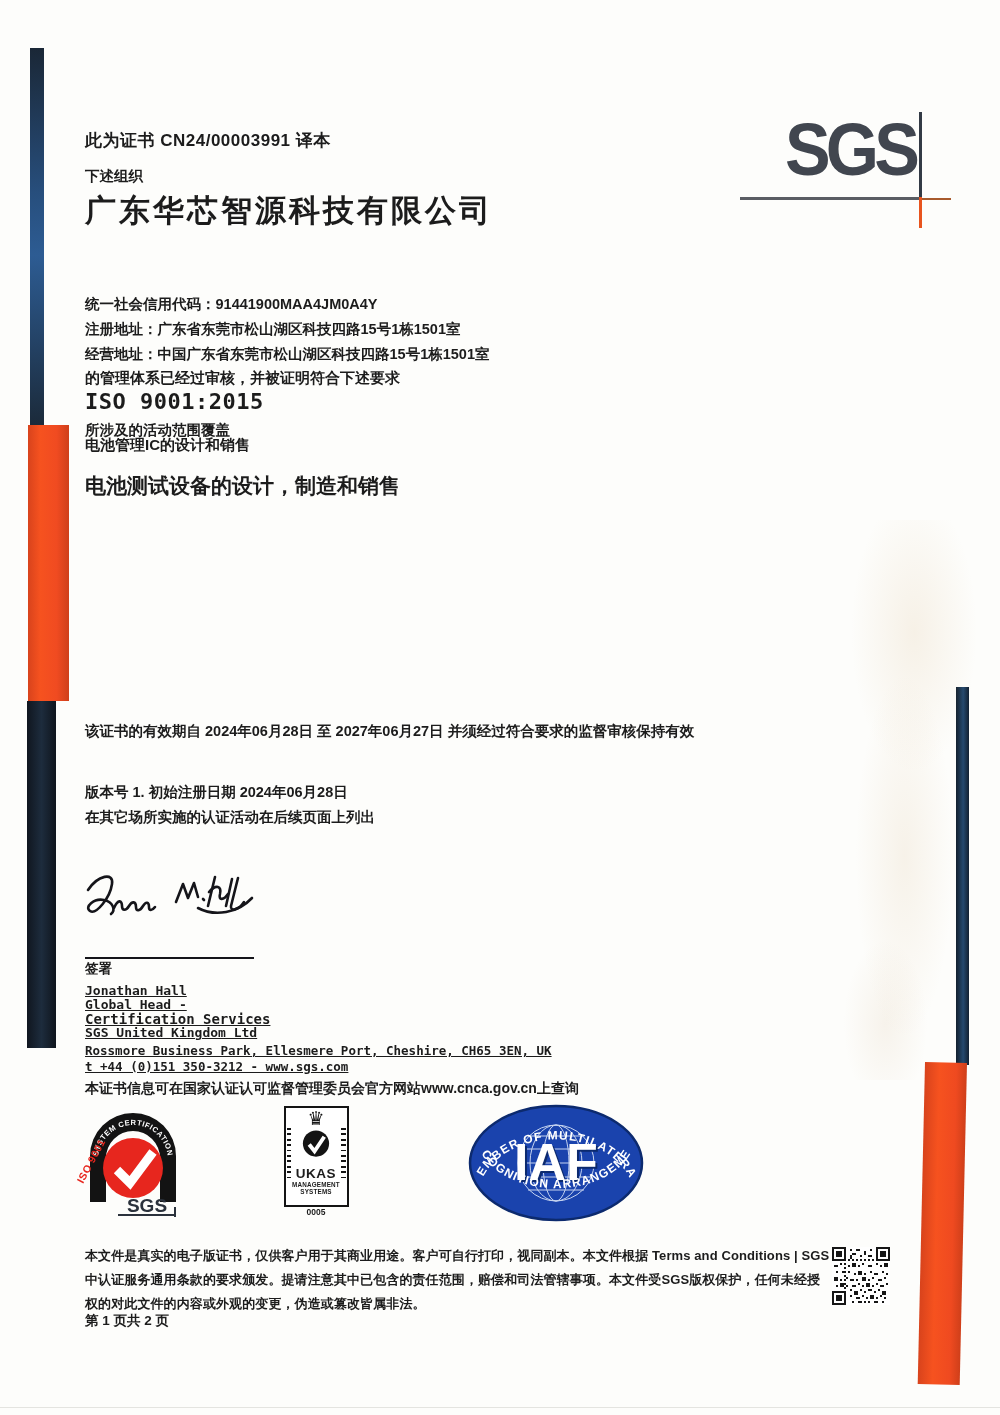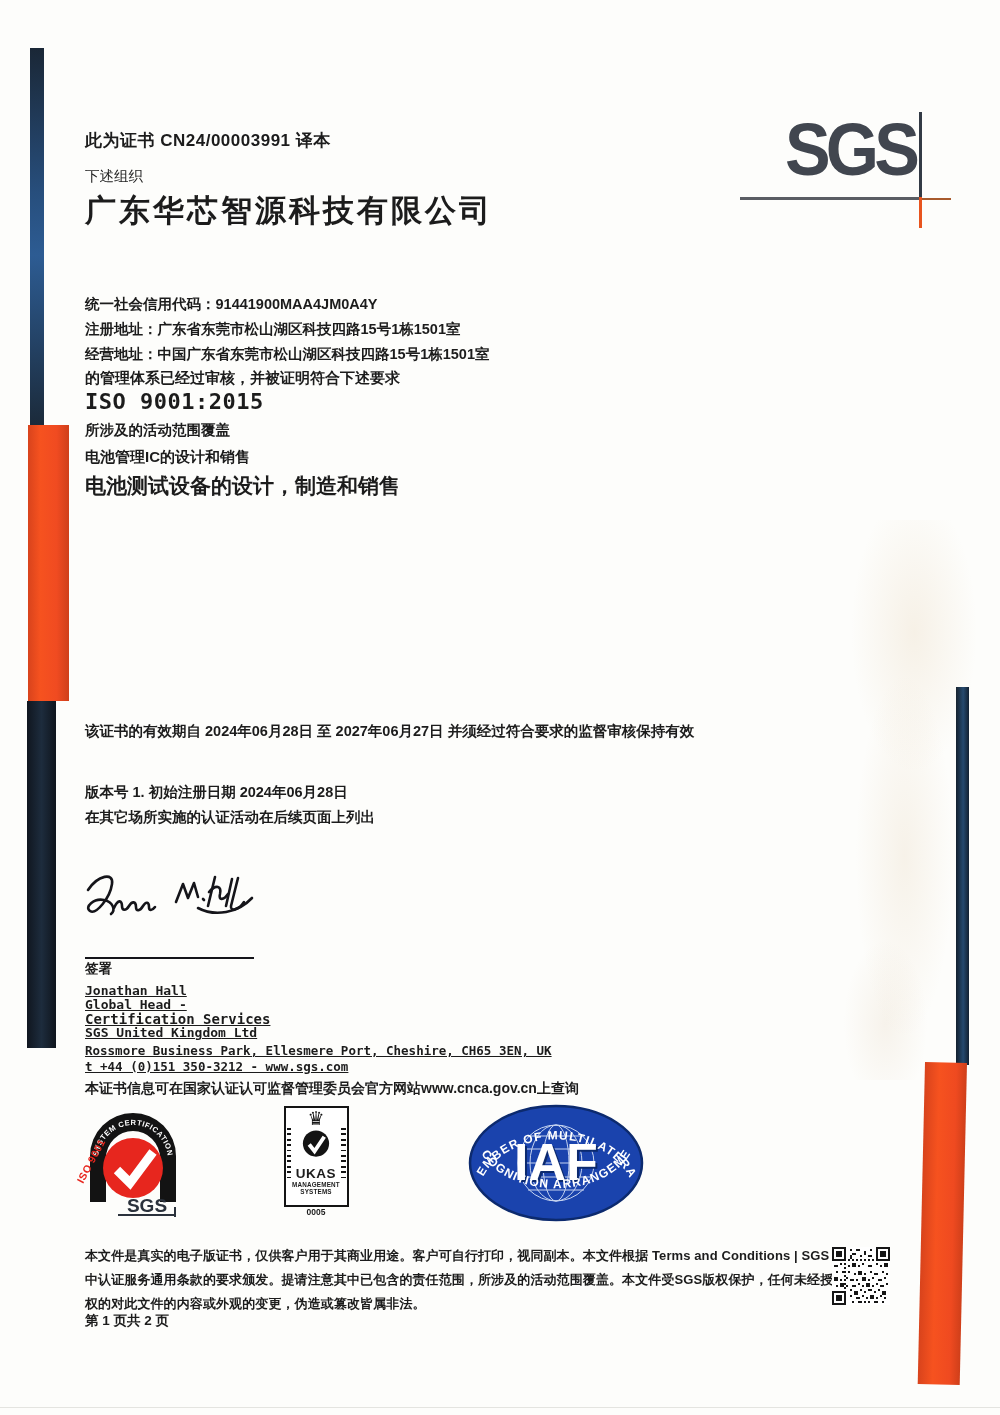--- a/index.html
+++ b/index.html
@@ -34,29 +34,29 @@
     letter-spacing:-5px;color:#41464f;transform:scale(.95,1.04);transform-origin:left top;
     font-family:"Liberation Sans",sans-serif;}
   .sgs-hline{position:absolute;left:-5px;top:93px;width:179px;height:2.5px;background:#5a5d63;}
   .sgs-hline2{position:absolute;left:174px;top:93.5px;width:32px;height:2px;background:#a85a2c;}
   .sgs-vline-top{position:absolute;left:174px;top:8px;width:3px;height:85px;background:#333a45;}
   .sgs-vline-bottom{position:absolute;left:174px;top:93px;width:3px;height:31px;background:#e8541e;}
 
   
   .abs{position:absolute;left:85px;white-space:nowrap;}
   .t-cert{top:129px;font-size:17px;font-weight:600;letter-spacing:.5px;}
-  .t-orgintro{top:167px;font-size:14.5px;font-weight:400;}
+  .t-orgintro{top:167px;font-size:14.5px;font-weight:700;}
   .t-company{top:190px;font-size:31px;font-weight:900;letter-spacing:3px;}
   .t-code{top:295px;font-size:14.5px;font-weight:600;}
   .t-reg{top:320px;font-size:14.5px;font-weight:600;}
   .t-op{top:345px;font-size:14.5px;font-weight:600;}
   .t-audit{top:369px;font-size:15px;font-weight:600;}
   .t-iso{top:389px;font-size:22px;font-weight:700;font-family:"DejaVu Sans Mono",monospace;letter-spacing:.5px;}
   .t-scope-title{top:421px;font-size:14.5px;font-weight:600;}
-  .t-scope1{top:448px;font-size:15px;font-weight:600;}
+  .t-scope1{top:436px;font-size:15px;font-weight:600;}
   .t-scope2{top:472px;font-size:21px;font-weight:600;}
   .t-valid1{top:722px;font-size:14.5px;font-weight:600;}
   .t-valid2{top:783px;font-size:14.5px;font-weight:600;}
   .t-valid3{top:808px;font-size:14.5px;font-weight:600;}
   .sig-svg{position:absolute;left:80px;top:870px;}
   .sig-line{position:absolute;left:85px;top:957px;width:169px;height:2px;background:#15151a;}
   .t-signlabel{top:960px;font-size:13.5px;font-weight:700;}
   .mono{font-family:"DejaVu Sans Mono",monospace;font-weight:700;text-decoration:underline;}
   .t-signer1{top:983px;font-size:13px;}
   .t-signer2{top:997px;font-size:13px;}
@@ -196,21 +196,21 @@
     </defs>
     <text font-size="12" font-weight="bold" fill="#ffffff" letter-spacing="1.2">
       <textPath href="#iafTop" startOffset="50%" text-anchor="middle">MEMBER OF MULTILATERAL</textPath>
     </text>
     <text font-size="12" font-weight="bold" fill="#ffffff" letter-spacing="1.2">
       <textPath href="#iafBot" startOffset="50%" text-anchor="middle">RECOGNITION ARRANGEMENT</textPath>
     </text>
   </svg>
 
   <div class="abs t-disc1">本文件是真实的电子版证书，仅供客户用于其商业用途。客户可自行打印，视同副本。本文件根据 Terms and Conditions | SGS</div>
-  <div class="abs t-disc2">中认证服务通用条款的要求颁发。提请注意其中已包含的责任范围，所涉及的活动范围覆盖。本文件受SGS版权保护，任何未经授</div>
+  <div class="abs t-disc2">中认证服务通用条款的要求颁发。提请注意其中已包含的责任范围，赔偿和司法管辖事项。本文件受SGS版权保护，任何未经授</div>
   <div class="abs t-disc3">权的对此文件的内容或外观的变更，伪造或篡改皆属非法。</div>
   <div class="abs t-page">第 1 页共 2 页</div>
 
   <svg class="qr" viewBox="0 0 29 29" shape-rendering="crispEdges">
     <rect width="29" height="29" fill="#ffffff"></rect>
     <g fill="#161616">
       <path d="M0,0 h7 v7 h-7 z M1,1 v5 h5 v-5 z" fill-rule="evenodd"></path>
       <rect x="2" y="2" width="3" height="3"></rect>
       <path d="M22,0 h7 v7 h-7 z M23,1 v5 h5 v-5 z" fill-rule="evenodd"></path>
       <rect x="24" y="2" width="3" height="3"></rect>

